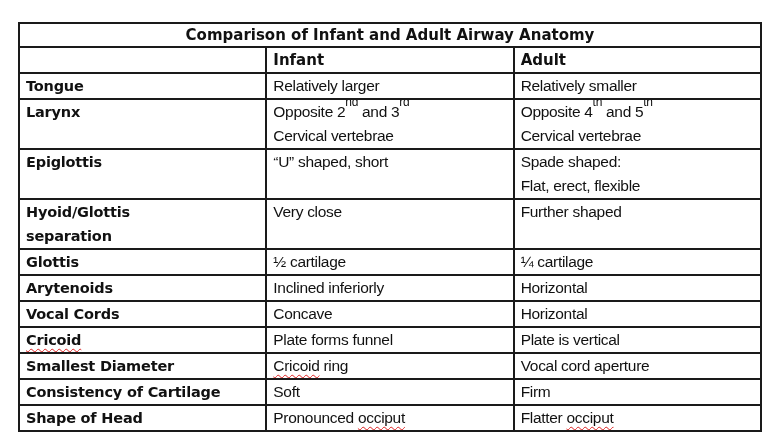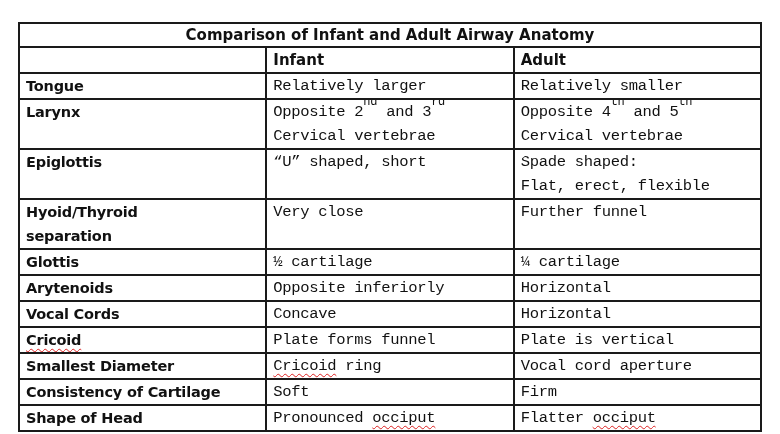--- a/index.html
+++ b/index.html
@@ -53,21 +53,21 @@
       height: 23px;
     }
     .row-label {
       font-family: "DejaVu Sans", "Liberation Sans", sans-serif;
       font-weight: bold;
       font-size: 14.5px;
       letter-spacing: -0.2px;
       margin-left: 32px;
     }
     .val {
-      font-family: Liberation Mono, monospace;
+      font-family: Liberation Sans, sans-serif;
       font-size: 15.5px;
       letter-spacing: -0.3px;
     }
     tr.r1 td { height: 23px; }
     tr.r2 td { height: 47px; }
     tr.h2 td { height: 46px; border-radius: 25px; }
     .line { display: block; }
     sup {
       font-size: 12px;
       vertical-align: top;
@@ -123,36 +123,36 @@
       <td class="row-label">Epiglottis</td>
       <td class="val">“U” shaped, short</td>
       <td class="val">
         <span class="line">Spade shaped:</span>
         <span class="line">Flat, erect, flexible</span>
       </td>
     </tr>
 
     <tr class="r2">
       <td class="row-label">
-        <span class="line">Hyoid/Thyroid</span>
+        <span class="line">Hyoid/Glottis</span>
         <span class="line">separation</span>
       </td>
       <td class="val">Very close</td>
-      <td class="val">Further funnel</td>
+      <td class="val">Further shaped</td>
     </tr>
 
     <tr class="r1">
       <td class="row-label">Glottis</td>
       <td class="val">½ cartilage</td>
       <td class="val">¼ cartilage</td>
     </tr>
 
     <tr class="r1">
       <td class="row-label">Arytenoids</td>
-      <td class="val">Opposite inferiorly</td>
+      <td class="val">Inclined inferiorly</td>
       <td class="val">Horizontal</td>
     </tr>
 
     <tr class="r1">
       <td class="row-label">Vocal Cords</td>
       <td class="val">Concave</td>
       <td class="val">Horizontal</td>
     </tr>
 
     <tr class="r1">

